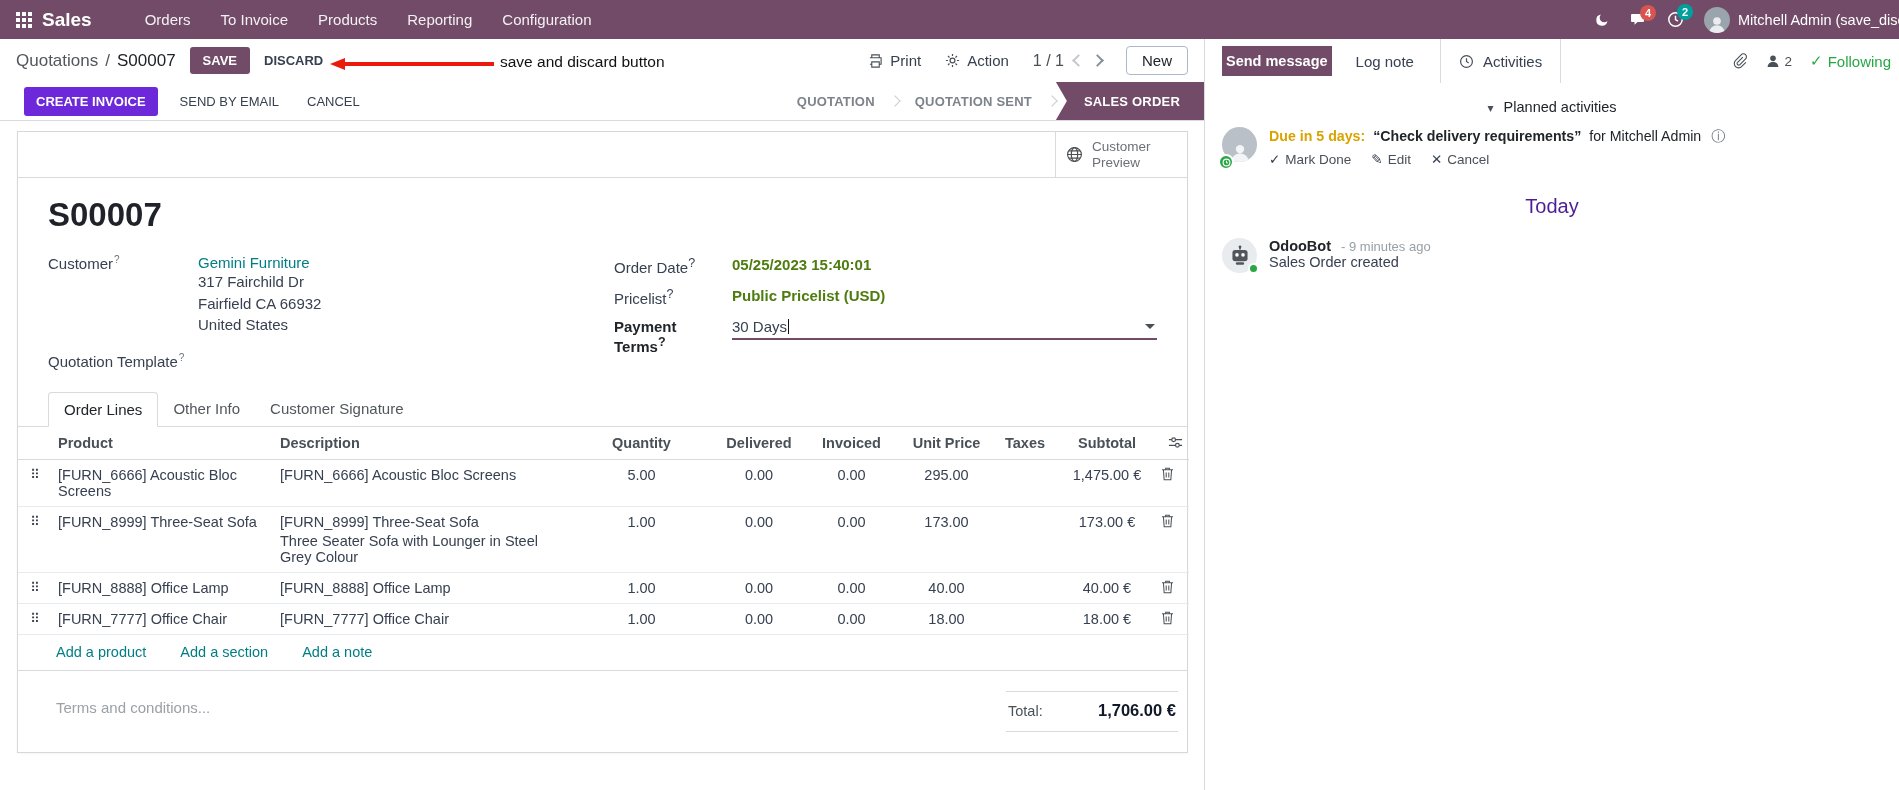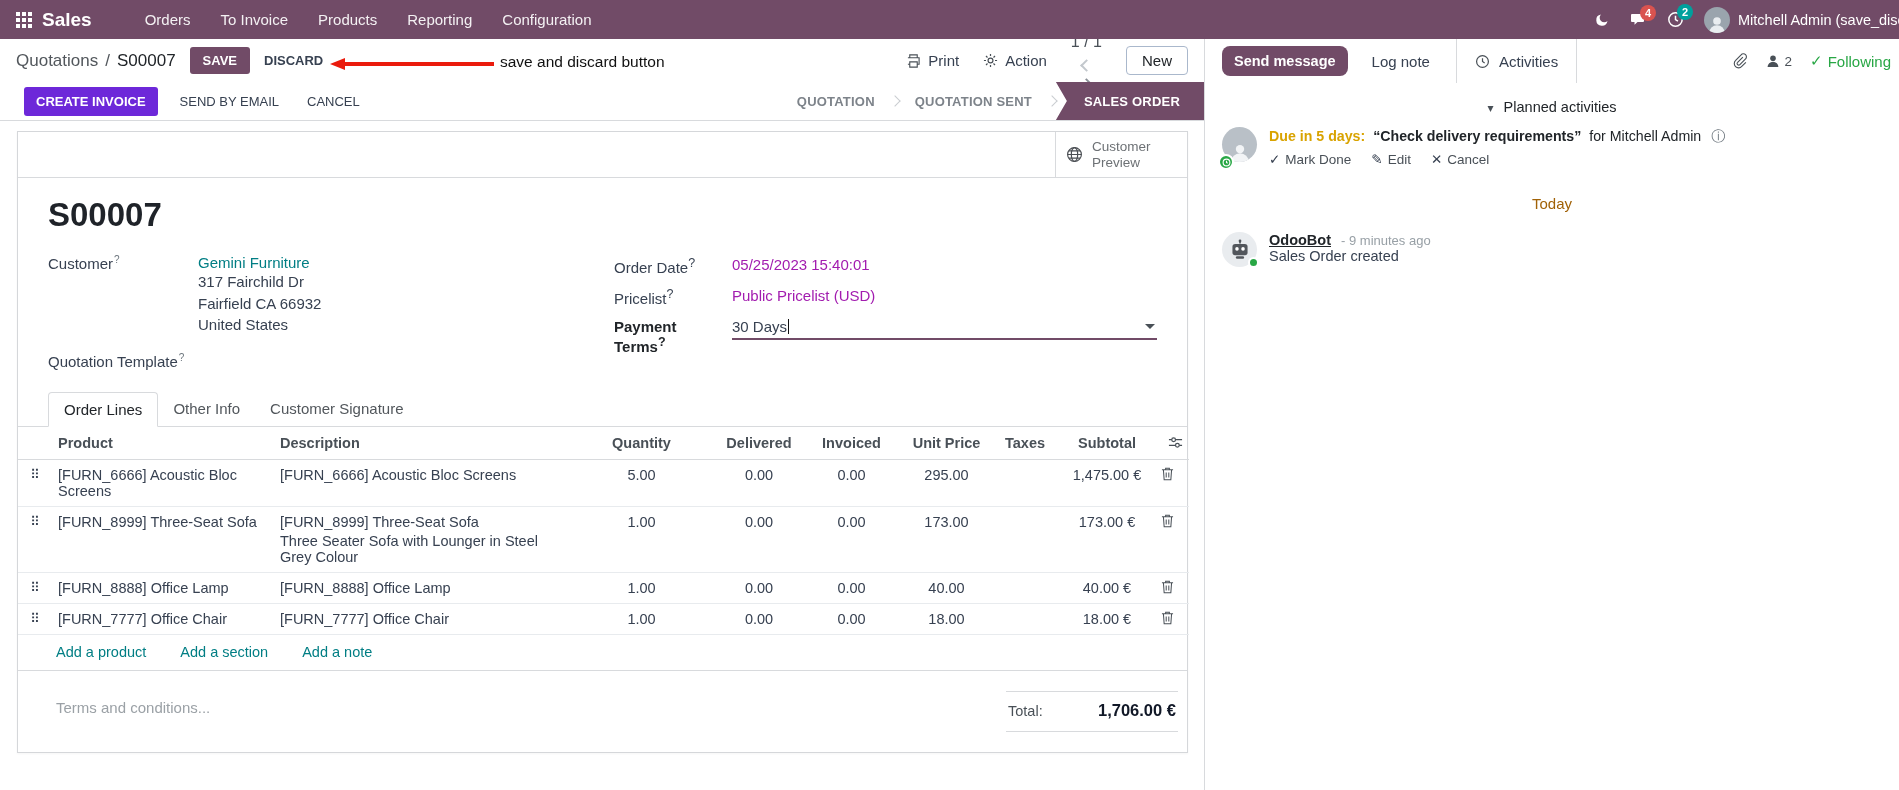--- a/index.html
+++ b/index.html
@@ -25,21 +25,21 @@
   .main-left { position:absolute; top:39px; left:0; width:1204px; bottom:0; background:#fff; }
 
   .bc-row { height:43px; display:flex; align-items:center; padding:0 16px; }
   .bc-link { font-size:17px; color:#52575c; cursor:pointer; }
   .bc-sep { font-size:17px; color:#52575c; margin:0 7px; }
   .bc-cur { font-size:17px; color:#212529; }
   .btn-save { margin-left:14px; background:#714B67; color:#fff; border:none; font-size:13px; font-weight:700; padding:6px 13px; border-radius:3px; cursor:pointer; font-family:inherit; }
   .btn-discard { margin-left:6px; background:none; border:none; color:#374151; font-size:13px; font-weight:700; padding:6px 8px; cursor:pointer; font-family:inherit; }
   .bc-actions { margin-left:auto; display:flex; align-items:center; gap:24px; }
   .act-item { display:flex; align-items:center; gap:7px; font-size:15px; color:#374151; cursor:pointer; }
-  .pager { display:flex; align-items:center; gap:10px; font-size:16px; color:#495057;flex-direction:column; }
+  .pager { display:flex; align-items:center; gap:10px; font-size:16px; color:#495057; }
   .chev { width:9px; height:9px; border-top:2px solid #8a9097; border-right:2px solid #8a9097; display:inline-block; cursor:pointer; }
   .chev.left { transform:rotate(-135deg); border-color:#c3c8cd; }
   .chev.right { transform:rotate(45deg); }
   .btn-new { background:#fff; border:1px solid #aab8cc; color:#212529; font-size:15px; padding:5px 15px; border-radius:4px; cursor:pointer; font-family:inherit; }
 
   .ctl-row { height:39px; display:flex; align-items:stretch; border-bottom:1px solid #d8dadd; padding-left:24px; }
   .ctl-left { display:flex; align-items:center; gap:16px; }
   .btn-primary { background:#6d28d9; color:#fff; border:none; font-size:13px; font-weight:700; padding:7px 12px; border-radius:3px; cursor:pointer; font-family:inherit; }
   .btn-flat { background:none; border:none; color:#374151; font-size:13px; font-weight:400; padding:7px 6px; cursor:pointer; font-family:inherit; }
   .statusbar { margin-left:auto; display:flex; align-items:stretch; height:100%; }
@@ -58,21 +58,21 @@
   .frow { display:flex; font-size:15px; margin-bottom:4px; }
   .flabel { width:150px; color:#374151; flex:none; }
   .flabel sup { font-size:10px; color:#6c757d; margin-left:1px; }
   .link { color:#017E84; cursor:pointer; text-decoration:none; }
   .addr div { line-height:21.5px; color:#374151; }
   .tmpl-row { margin-top:16px; }
   .fcol-right { flex:1; }
   .frow2 { display:flex; align-items:flex-start; font-size:15px; margin-bottom:9px; }
   .flabel2 { width:118px; color:#374151; flex:none; padding-top:2px; }
   .flabel2.strong { font-weight:700; color:#212529; }
-  .fvalue2 { color:#a21caf; padding-top:2px; }
+  .fvalue2 { color:#4d7c0f; padding-top:2px;font-weight:bold; }
   .pay-box { width:425px; display:flex; align-items:center; border-bottom:2px solid #714B67; padding:2px 2px 3px 0; cursor:text; }
   .text-cursor { width:1px; height:15px; background:#111; margin-left:1px; }
   .dd-caret { margin-left:auto; width:0; height:0; border-left:5px solid transparent; border-right:5px solid transparent; border-top:5px solid #495057; cursor:pointer; }
 
   .tabs { margin-top:18px; padding-left:30px; border-bottom:1px solid #d8dadd; display:flex; }
   .tab { font-size:15px; padding:8px 15px; color:#52575c; margin-bottom:-1px; cursor:pointer; }
   .tab.active { border:1px solid #d8dadd; border-bottom:1px solid #fff; border-radius:4px 4px 0 0; color:#212529; }
 
   table.olines { width:1171px; border-collapse:collapse; table-layout:fixed; font-size:14.5px; }
   table.olines th { font-weight:700; color:#495057; text-align:left; padding:8px 6px; border-bottom:1px solid #d8dadd; }
@@ -87,21 +87,21 @@
   .add-links { display:flex; gap:34px; padding:9px 0 10px 38px; border-bottom:1px solid #d8dadd; font-size:14.5px; }
   .card-bottom { position:relative; height:110px; }
   .terms { position:absolute; left:38px; top:28px; color:#9ba1a6; font-size:15px; cursor:text; }
   .totals { position:absolute; left:988px; top:20px; width:172px; border-top:1px solid #d8dadd; border-bottom:1px solid #d8dadd; padding:9px 2px 11px 2px; display:flex; align-items:baseline; justify-content:space-between; }
   .totals .tlabel { font-size:14.5px; color:#495057; }
   .totals .tvalue { font-size:16.5px; font-weight:700; color:#111827; }
 
   
   .chatter { position:absolute; top:39px; left:1204px; right:0; bottom:0; background:#fff; border-left:1px solid #d8dadd; overflow:hidden; }
   .ch-toolbar { height:44px; display:flex; align-items:center; padding-left:17px; }
-  .btn-send { background:#714B67; color:#fff; border:none; font-size:14.5px; font-weight:700; padding:7px 12px; border-radius:8px; cursor:pointer; font-family:inherit; }
+  .btn-send { background:#714B67; color:#fff; border:none; font-size:14.5px; font-weight:700; padding:7px 4px; border-radius:0; cursor:pointer; font-family:inherit; }
   .btn-lognote { background:none; border:none; color:#374151; font-size:15px; margin-left:24px; cursor:pointer; font-family:inherit; }
   .activities-tab { margin-left:26px; height:100%; border-left:1px solid #d8dadd; border-right:1px solid #d8dadd; display:flex; align-items:center; gap:9px; padding:0 18px; color:#374151; font-size:15px; cursor:pointer; }
   .ch-tools { margin-left:auto; display:flex; align-items:center; gap:18px; margin-right:8px; white-space:nowrap; }
   .followers { display:flex; align-items:center; gap:4px; color:#495057; font-size:13.5px; cursor:pointer; }
   .following { display:flex; align-items:center; gap:5px; color:#28a745; font-size:15px; cursor:pointer; }
   .planned-header { margin-top:16px; text-align:center; font-size:14.5px; color:#212529; cursor:pointer; }
   .planned-header .caret { color:#495057; margin-right:6px; font-size:12px; }
   .activity { display:flex; padding:12px 16px 0 17px; }
   .av-wrap { position:relative; flex:none; }
   .avatar { width:35px; height:35px; border-radius:50%; background:#b9c0c7; overflow:hidden; display:flex; align-items:flex-end; justify-content:center; }
@@ -109,26 +109,26 @@
   .av-dot { position:absolute; right:-2px; bottom:-1px; width:11px; height:11px; border-radius:50%; background:#28a745; border:2px solid #fff; }
   .act-content { margin-left:12px; }
   .act-line1 { font-size:14.2px; color:#212529; }
   .due { color:#D9A300; font-weight:700; }
   .summary { font-weight:600; margin-left:4px; }
   .assignee { margin-left:4px; }
   .info-ic { color:#6c757d; margin-left:6px; cursor:pointer; }
   .act-line2 { display:flex; gap:20px; margin-top:5px; font-size:13.5px; color:#495057; }
   .act-btn { display:flex; align-items:center; gap:5px; cursor:pointer; }
   .act-btn .g { color:#374151; }
-  .today { text-align:center; color:#a16207; font-size:15px; margin-top:28px; }
+  .today { text-align:center; color:#4c1d95; font-size:20px; margin-top:28px; }
   .message { display:flex; padding:20px 16px 0 17px; }
   .msg-avatar { width:35px; height:35px; border-radius:50%; background:#e9ecef; display:flex; align-items:center; justify-content:center; }
   .msg-content { margin-left:12px; }
   .msg-line1 { font-size:14.5px; }
-  .msg-author { font-weight:700; color:#212529;text-decoration:underline; }
+  .msg-author { font-weight:700; color:#212529; }
   .msg-time { color:#98a0a6; font-size:13px; margin-left:6px; }
   .msg-body { margin-top:0; font-size:14.5px; color:#374151; }
 
   
   .annot { position:absolute; z-index:50; pointer-events:none; }
   .annot-arrow { top:58px; left:330px; width:164px; display:flex; align-items:center; }
   .arrow-head { width:0; height:0; border-right:15px solid #ea1b0d; border-top:6px solid transparent; border-bottom:6px solid transparent; }
   .arrow-line { flex:1; height:4px; background:#ea1b0d; }
   .annot-text { top:53px; left:500px; font-size:15.5px; color:#111; }
   svg { display:block; }

